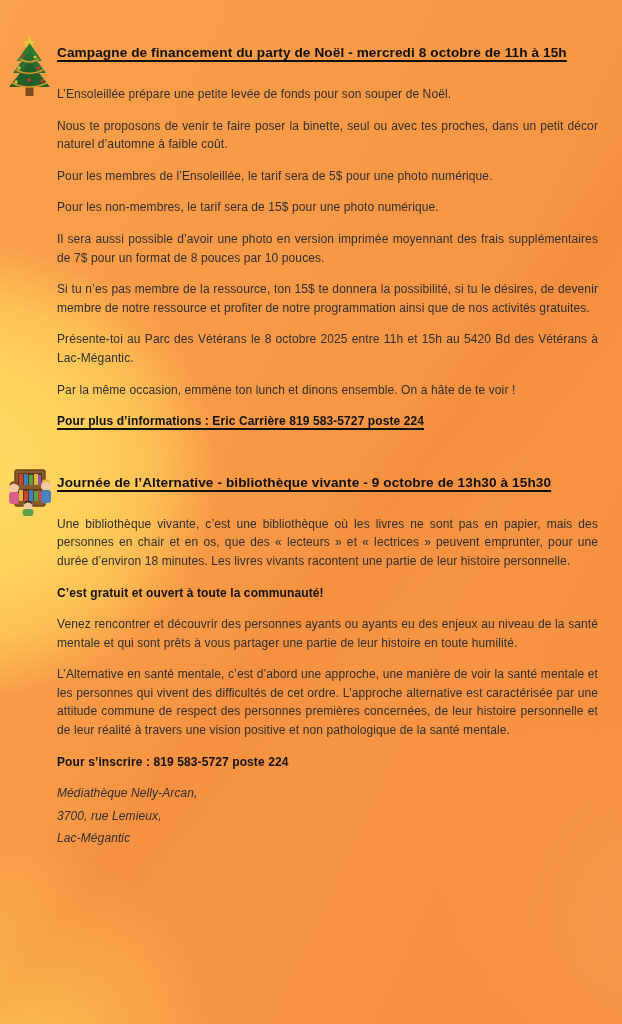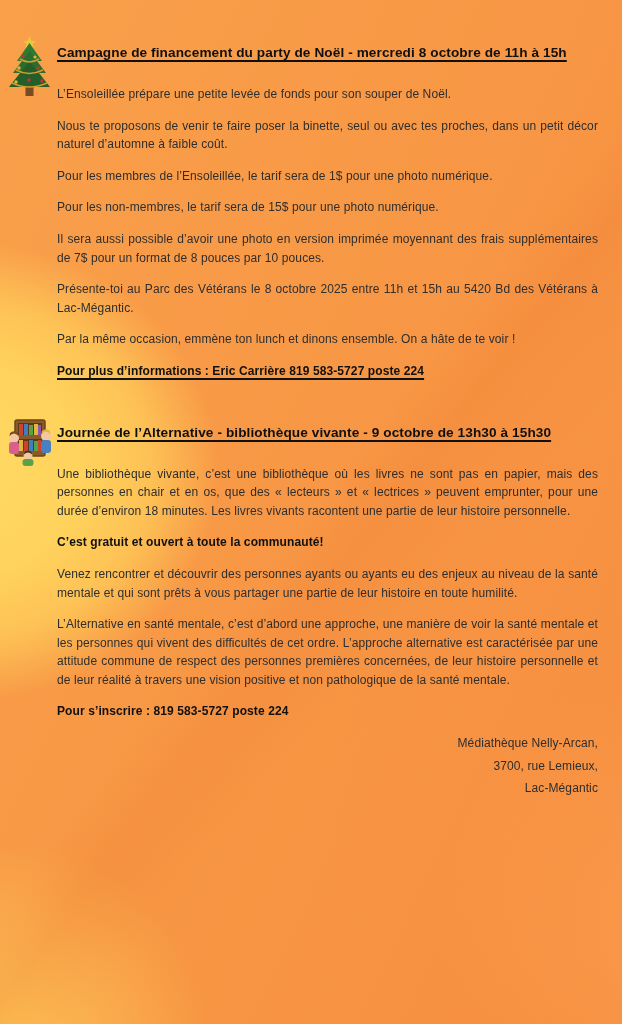--- a/index.html
+++ b/index.html
@@ -43,21 +43,21 @@
     margin: 0 0 13px 0;
   }
   .event p.bold { font-weight: 700; color: #111; text-align: left; }
   .event p.underlined {
     text-decoration: underline;
     text-decoration-thickness: 1.5px;
     text-underline-offset: 3px;
   }
   .section-2 { margin-top: 43px; }
   .address { margin-top: 9px; }
-  .address p { margin: 0 0 4px 0; text-align: right; }
+  .address p { margin: 0 0 4px 0; text-align: left; font-style: italic; }
   .icon { position: absolute; display: block; }
   .icon-tree  { left: -50px; top: -9px;  width: 45px; height: 68px; }
   .icon-lib   { left: -50px; top: -6px;  width: 46px; height: 48px; }
 </style>
 </head>
 <body>
 
 <div class="page">
 
   <section class="event section-1">
@@ -76,23 +76,24 @@
         <circle cx="12" cy="33" r="1.7" fill="#e0b63c"></circle>
         <circle cx="31" cy="33" r="1.7" fill="#c83232"></circle>
         <circle cx="22" cy="45" r="1.8" fill="#c83232"></circle>
         <circle cx="9" cy="47" r="1.7" fill="#e0b63c"></circle>
         <circle cx="35" cy="46" r="1.7" fill="#c83232"></circle>
       </svg>
     </span>
     <h2>Campagne de financement du party de Noël - mercredi 8 octobre de 11h à 15h</h2>
     <p>L’Ensoleillée prépare une petite levée de fonds pour son souper de Noël.</p>
     <p>Nous te proposons de venir te faire poser la binette, seul ou avec tes proches, dans un petit décor naturel d’automne à faible coût.</p>
-    <p>Pour les membres de l’Ensoleillée, le tarif sera de 1$ pour une photo numérique.</p>
+    <p>Pour les membres de l’Ensoleillée, le tarif sera de 5$ pour une photo numérique.</p>
     <p>Pour les non-membres, le tarif sera de 15$ pour une photo numérique.</p>
     <p>Il sera aussi possible d’avoir une photo en version imprimée moyennant des frais supplémentaires de 7$ pour un format de 8 pouces par 10 pouces.</p>
+    <p>Si tu n’es pas membre de la ressource, ton 15$ te donnera la possibilité, si tu le désires, de devenir membre de notre ressource et profiter de notre programmation ainsi que de nos activités gratuites.</p>
     <p>Présente-toi au Parc des Vétérans le 8 octobre 2025 entre 11h et 15h au 5420 Bd des Vétérans à Lac-Mégantic.</p>
     <p>Par la même occasion, emmène ton lunch et dinons ensemble. On a hâte de te voir !</p>
     <p class="bold underlined">Pour plus d’informations : Eric Carrière 819 583-5727 poste 224</p>
   </section>
 
   <section class="event section-2">
     <span class="icon icon-lib">
       <svg viewBox="0 0 46 48" width="46" height="48">
         <rect x="8" y="2" width="30" height="36" rx="2" fill="#8a5a28" stroke="#6e441c" stroke-width="1.5"></rect>
         <rect x="11" y="5" width="24" height="12" fill="#5d3817"></rect>

